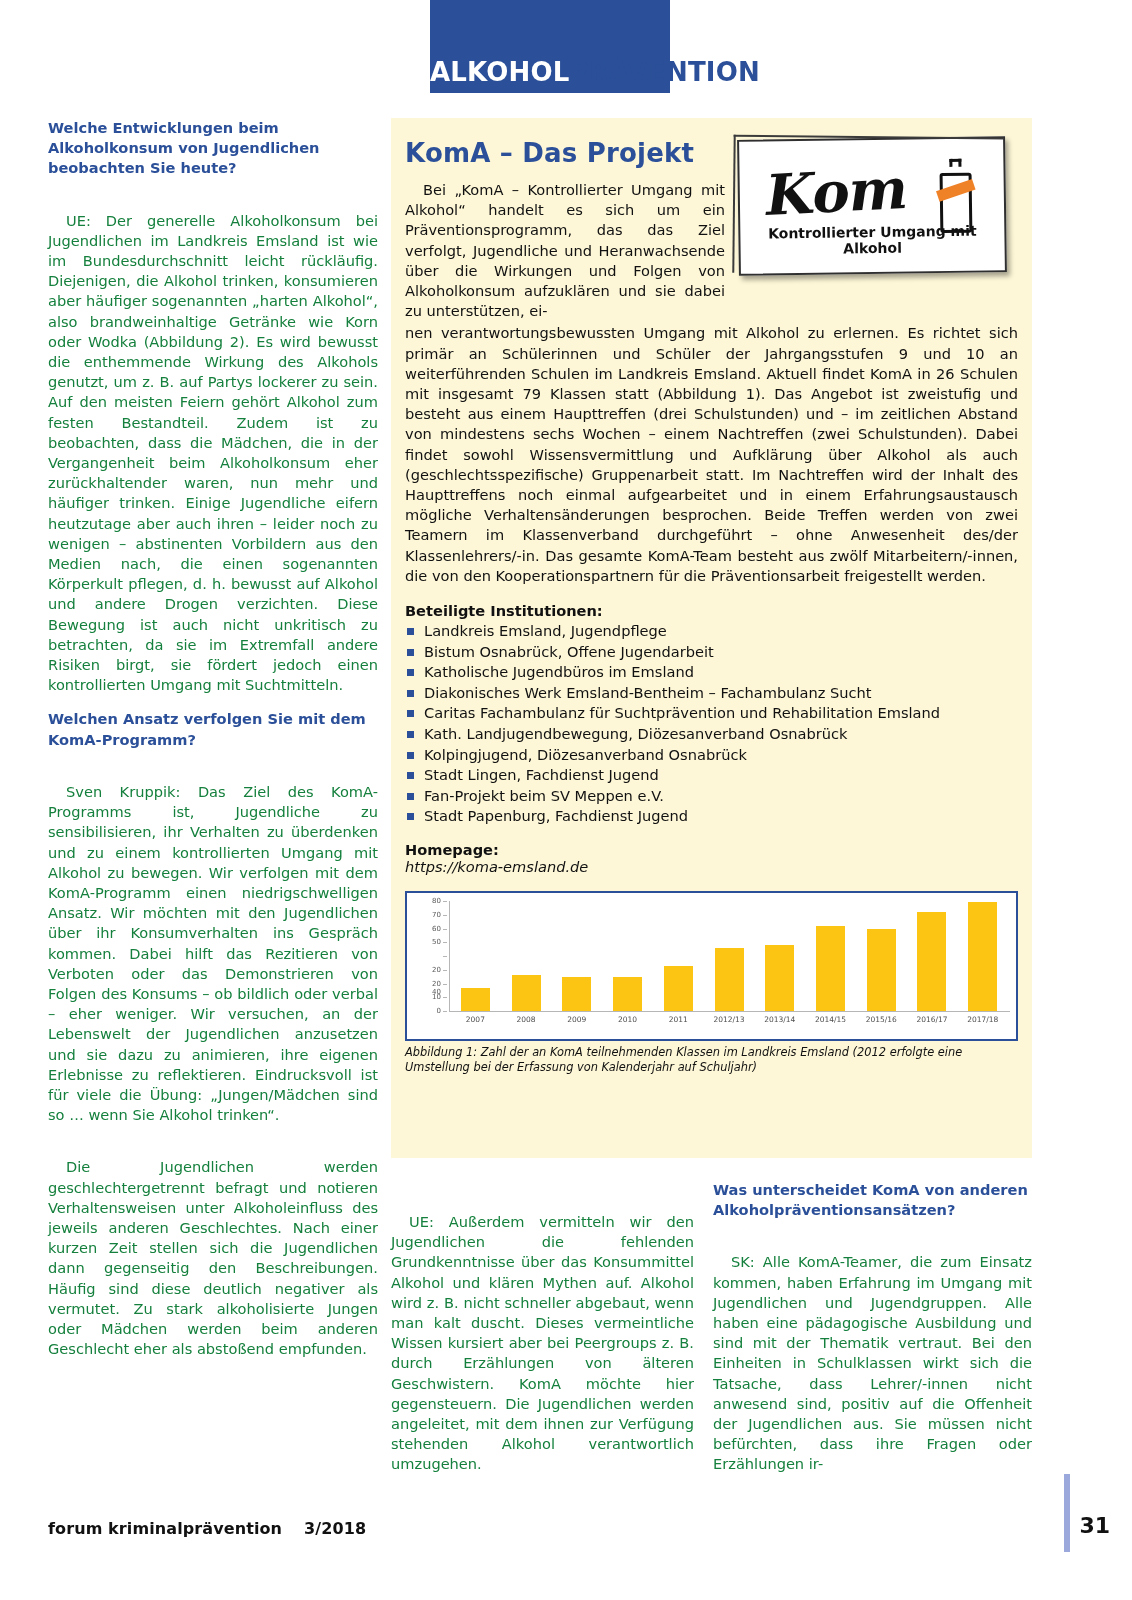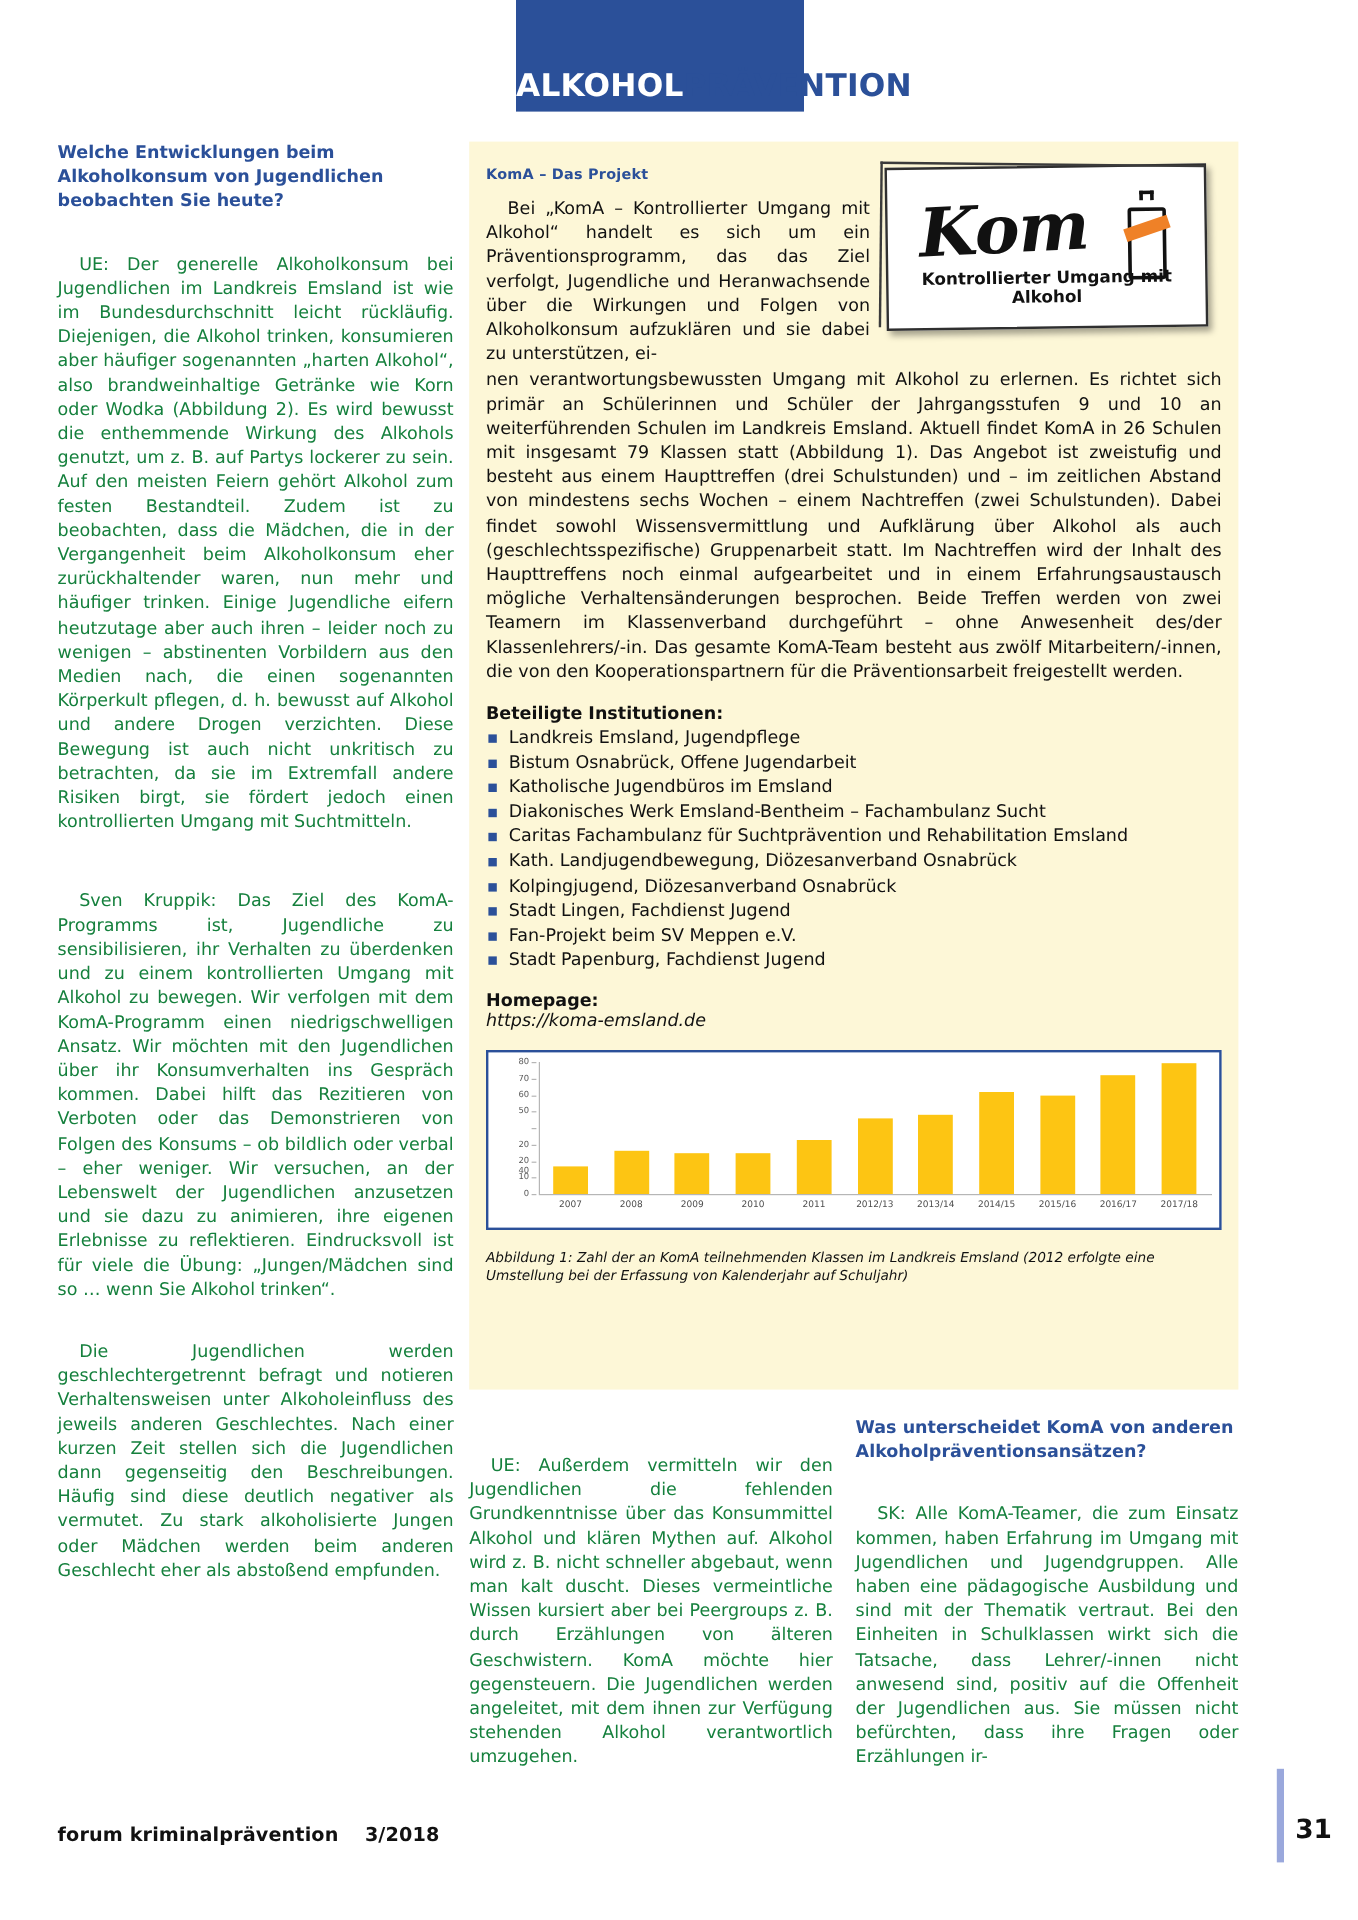--- a/index.html
+++ b/index.html
@@ -56,21 +56,21 @@
   .gap { height: 14px; }
 
   
   .koma-box {
     position: absolute; left: 391px; top: 118px;
     width: 641px; height: 1040px;
     background: #fdf7d7;
   }
   .koma-inner { padding: 16px 14px 8px 14px; position: relative; }
   .koma-title {
-    color: #2b5099; font-weight: bold; font-size: 12px;
+    color: #2b5099; font-weight: bold; font-size: 26px;
     margin: 4px 0 12px 0; letter-spacing: .2px;
   }
   .koma-p {
     font-size: 14.6px; line-height: 20.2px; text-align: justify; color: #111;
   }
   .koma-p.indent { text-indent: 18px; }
   .koma-narrow { width: 320px; }
 
   
   .koma-logo {
@@ -169,21 +169,21 @@
   .bar { width: 29px; background: #fdc513; }
   .x-labels {
     position: absolute; left: 35px; right: 2px; top: 114px;
     display: flex; justify-content: space-around;
   }
   .x-labels .xl {
     font-size: 7.5px; color: #4e4e4e; text-align: center; width: 100%;
     font-family: "DejaVu Sans", "Liberation Sans", sans-serif;
   }
   .fig-caption {
-    margin-top: 16px;
+    margin-top: 4px;
     font-size: 11.4px; line-height: 14.5px; font-style: italic; color: #111;
   }
 
   
   .bot-col { position: absolute; top: 1180px; width: 305px; }
   .bot-col.c1 { left: 48px;  width: 330px; }
   .bot-col.c2 { left: 391px; width: 303px; }
   .bot-col.c3 { left: 713px; width: 319px; }
 
   
@@ -209,20 +209,21 @@
   <div class="header-block"></div>
   <div class="header-title">
     <span class="kw-white">ALKOHOL</span><span class="kw-blue">PRÄVENTION</span>
   </div>
 </div>
 
 <div class="col-left">
   <div class="q-head">Welche Entwicklungen beim Alkoholkonsum von Jugendlichen beobach­ten Sie heute?</div>
   <p class="body-text indent">UE: Der generelle Alkoholkonsum bei Jugendlichen im Landkreis Emsland ist wie im Bundesdurchschnitt leicht rückläufig. Diejenigen, die Alkohol trinken, konsumieren aber häufiger sogenannten „harten Alkohol“, also brandweinhaltige Getränke wie Korn oder Wodka (Abbildung 2). Es wird bewusst die enthemmende Wirkung des Alkohols genutzt, um z. B. auf Partys lockerer zu sein. Auf den meisten Feiern gehört Alkohol zum festen Bestandteil. Zudem ist zu beobachten, dass die Mädchen, die in der Vergangenheit beim Alkoholkonsum eher zurückhaltender waren, nun mehr und häufiger trinken. Einige Jugendliche eifern heutzutage aber auch ihren – leider noch zu wenigen – abstinenten Vorbildern aus den Medien nach, die einen sogenannten Körperkult pflegen, d. h. bewusst auf Alkohol und andere Drogen verzichten. Diese Bewegung ist auch nicht unkritisch zu betrachten, da sie im Extremfall andere Risiken birgt, sie fördert jedoch einen kontrollierten Umgang mit Suchtmitteln.</p>
   <div class="gap"></div>
+  <div class="q-head">Welchen Ansatz verfolgen Sie mit dem KomA-Programm?</div>
   <p class="body-text indent">Sven Kruppik: Das Ziel des KomA-Programms ist, Jugendliche zu sensibilisieren, ihr Verhalten zu überdenken und zu einem kontrollierten Umgang mit Alkohol zu bewegen. Wir verfolgen mit dem KomA-Programm einen niedrigschwelligen Ansatz. Wir möchten mit den Jugendlichen über ihr Konsumverhalten ins Gespräch kommen. Dabei hilft das Rezitieren von Verboten oder das Demonstrieren von Folgen des Konsums – ob bildlich oder verbal – eher weniger. Wir versuchen, an der Lebenswelt der Jugendlichen anzusetzen und sie dazu zu animieren, ihre eigenen Erlebnisse zu reflektieren. Eindrucksvoll ist für viele die Übung: „Jungen/Mädchen sind so … wenn Sie Alkohol trinken“.</p>
   <p class="body-text indent">Die Jugendlichen werden geschlechtergetrennt befragt und notieren Verhaltensweisen unter Alkoholeinfluss des jeweils anderen Geschlechtes. Nach einer kurzen Zeit stellen sich die Jugendlichen dann gegenseitig den Beschreibungen. Häufig sind diese deutlich negativer als vermutet. Zu stark alkoholisierte Jungen oder Mädchen werden beim anderen Geschlecht eher als abstoßend empfunden.</p>
 </div>
 
 <div class="koma-box">
   <div class="koma-inner">
 
     <div class="koma-logo">
       <div class="logo-card">
         <div class="logo-word">Kom</div>

